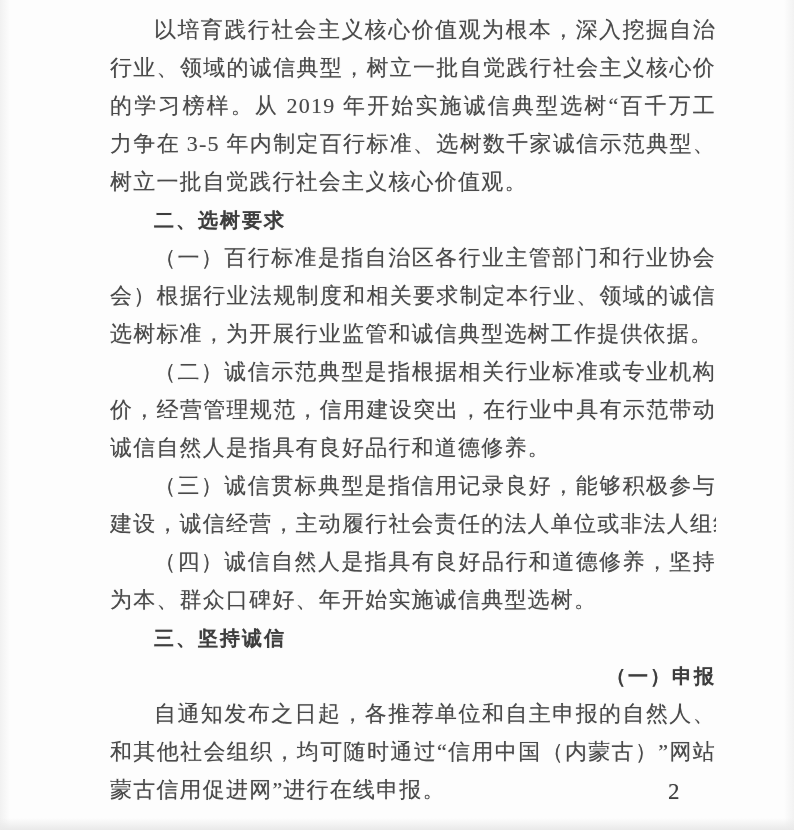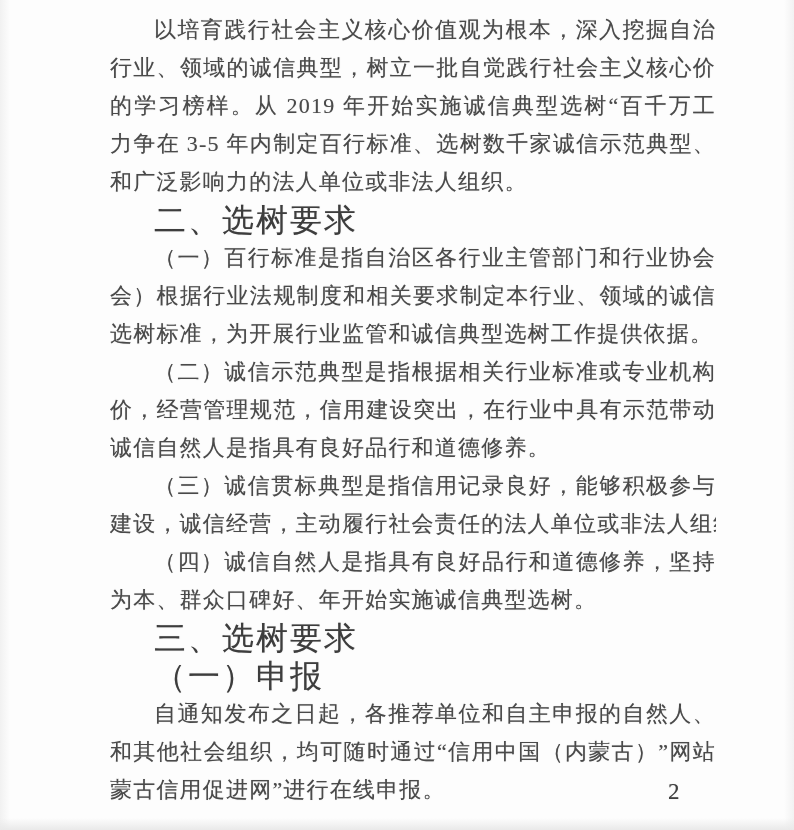--- a/index.html
+++ b/index.html
@@ -38,27 +38,27 @@
     text-shadow: 0 0 0.7px rgba(90,90,90,0.55);
   }
   .ln.fill {
     white-space: normal;
     text-align: justify;
     text-align-last: justify;
   }
   .ln.first { padding-left: 44px; }
   .ln.h1, .ln.h2 {
     padding-left: 44px;
-    font-weight: 400;
-    font-size: 32px;
+    font-weight: 700;
+    font-size: 20px;
     letter-spacing: 2px;
     color: #3d3d3d;
   }
   .ln.h1 { font-family: "Liberation Sans", "DejaVu Sans", sans-serif; }
-  .ln.h2 { font-family: "Liberation Serif", "DejaVu Serif", serif; }
+  .ln.h2 { font-family: "Liberation Serif", "DejaVu Serif", serif; text-align: right; }
 
   .page-number {
     position: absolute;
     left: 668px;
     top: 773px;
     height: 38px;
     line-height: 38px;
     font-size: 23px;
     color: #3f3f3f;
     font-family: "Liberation Serif", "DejaVu Serif", serif;
@@ -71,33 +71,33 @@
 <div class="page">
   <div class="edge edge-left"></div>
   <div class="edge edge-right"></div>
   <div class="edge edge-bottom"></div>
 
   <div class="doc-body">
       <div class="ln fill first">以培育践行社会主义核心价值观为根本，深入挖掘自治区各</div>
       <div class="ln fill">行业、领域的诚信典型，树立一批自觉践行社会主义核心价值观</div>
       <div class="ln fill">的学习榜样。从 2019 年开始实施诚信典型选树“百千万工程”，</div>
       <div class="ln fill">力争在 3-5 年内制定百行标准、选树数千家诚信示范典型、数万</div>
-      <div class="ln">和广泛影响力的法人单位或非法人组织。</div>
+      <div class="ln">树立一批自觉践行社会主义核心价值观。</div>
       <div class="ln h1">二、选树要求</div>
       <div class="ln fill first">（一）百行标准是指自治区各行业主管部门和行业协会（商</div>
       <div class="ln fill">会）根据行业法规制度和相关要求制定本行业、领域的诚信典型</div>
       <div class="ln">选树标准，为开展行业监管和诚信典型选树工作提供依据。</div>
       <div class="ln fill first">（二）诚信示范典型是指根据相关行业标准或专业机构评</div>
       <div class="ln fill">价，经营管理规范，信用建设突出，在行业中具有示范带动作用</div>
       <div class="ln">诚信自然人是指具有良好品行和道德修养。</div>
       <div class="ln fill first">（三）诚信贯标典型是指信用记录良好，能够积极参与信用</div>
       <div class="ln">建设，诚信经营，主动履行社会责任的法人单位或非法人组织。</div>
       <div class="ln fill first">（四）诚信自然人是指具有良好品行和道德修养，坚持诚信</div>
       <div class="ln">为本、群众口碑好、年开始实施诚信典型选树。</div>
-      <div class="ln h1">三、选树要求</div>
+      <div class="ln h1">三、坚持诚信</div>
       <div class="ln h2">（一）申报</div>
       <div class="ln fill first">自通知发布之日起，各推荐单位和自主申报的自然人、法人</div>
       <div class="ln fill">和其他社会组织，均可随时通过“信用中国（内蒙古）”网站和“内</div>
       <div class="ln">蒙古信用促进网”进行在线申报。</div>
     </div>
 
   <div class="page-number">2</div>
 </div>
 
 </body></html>

